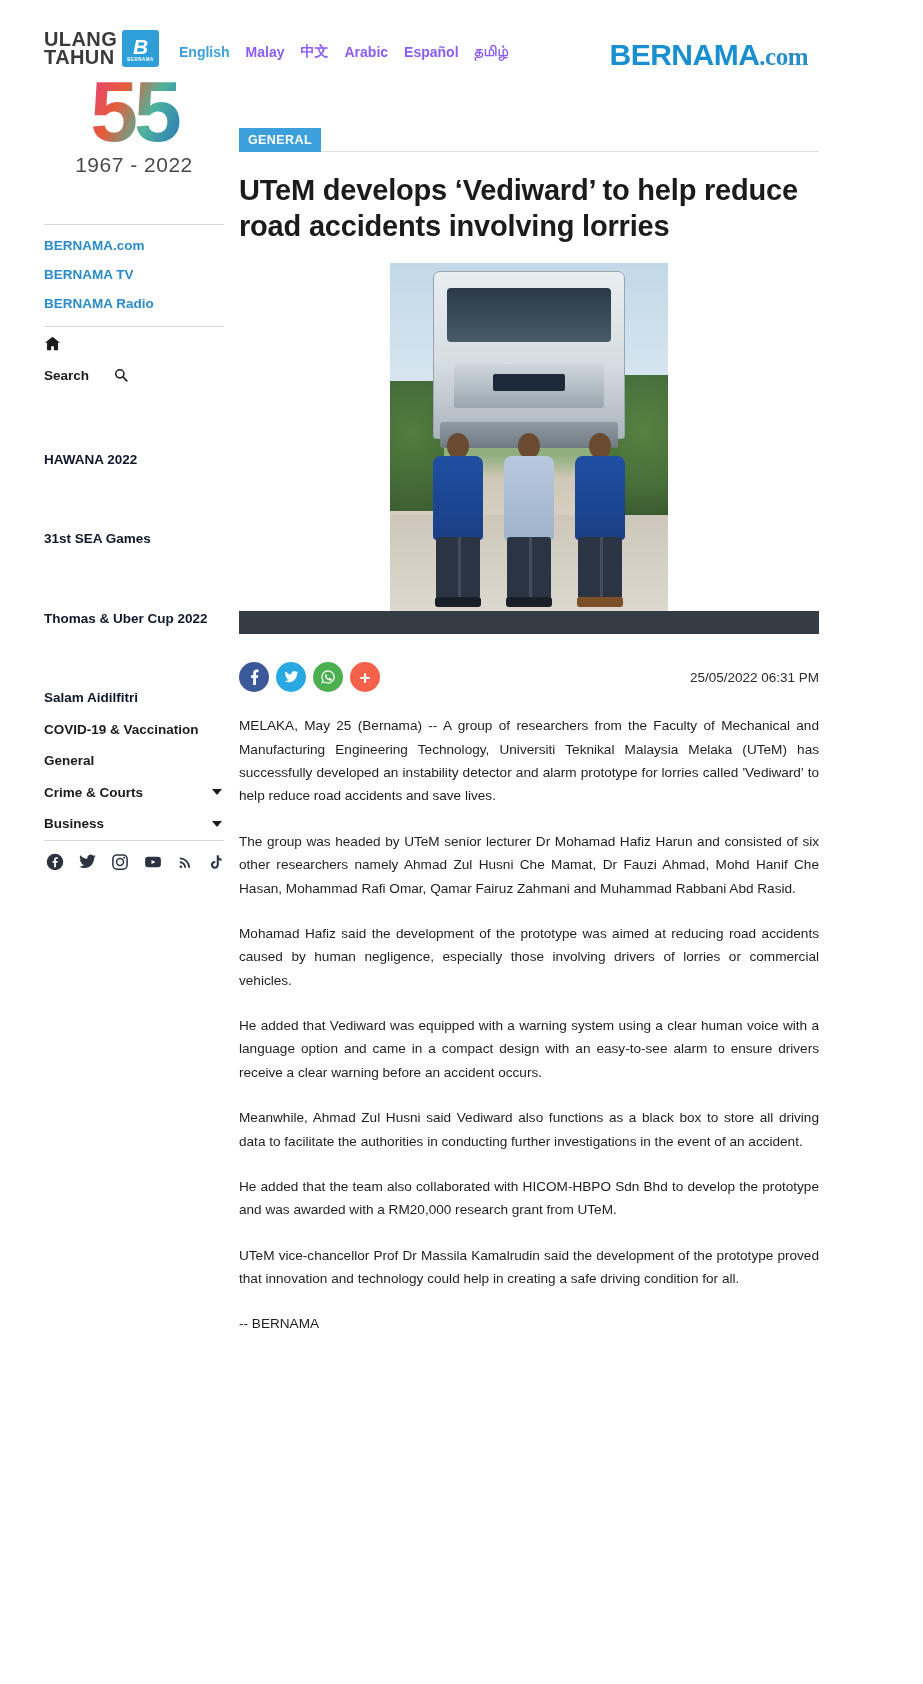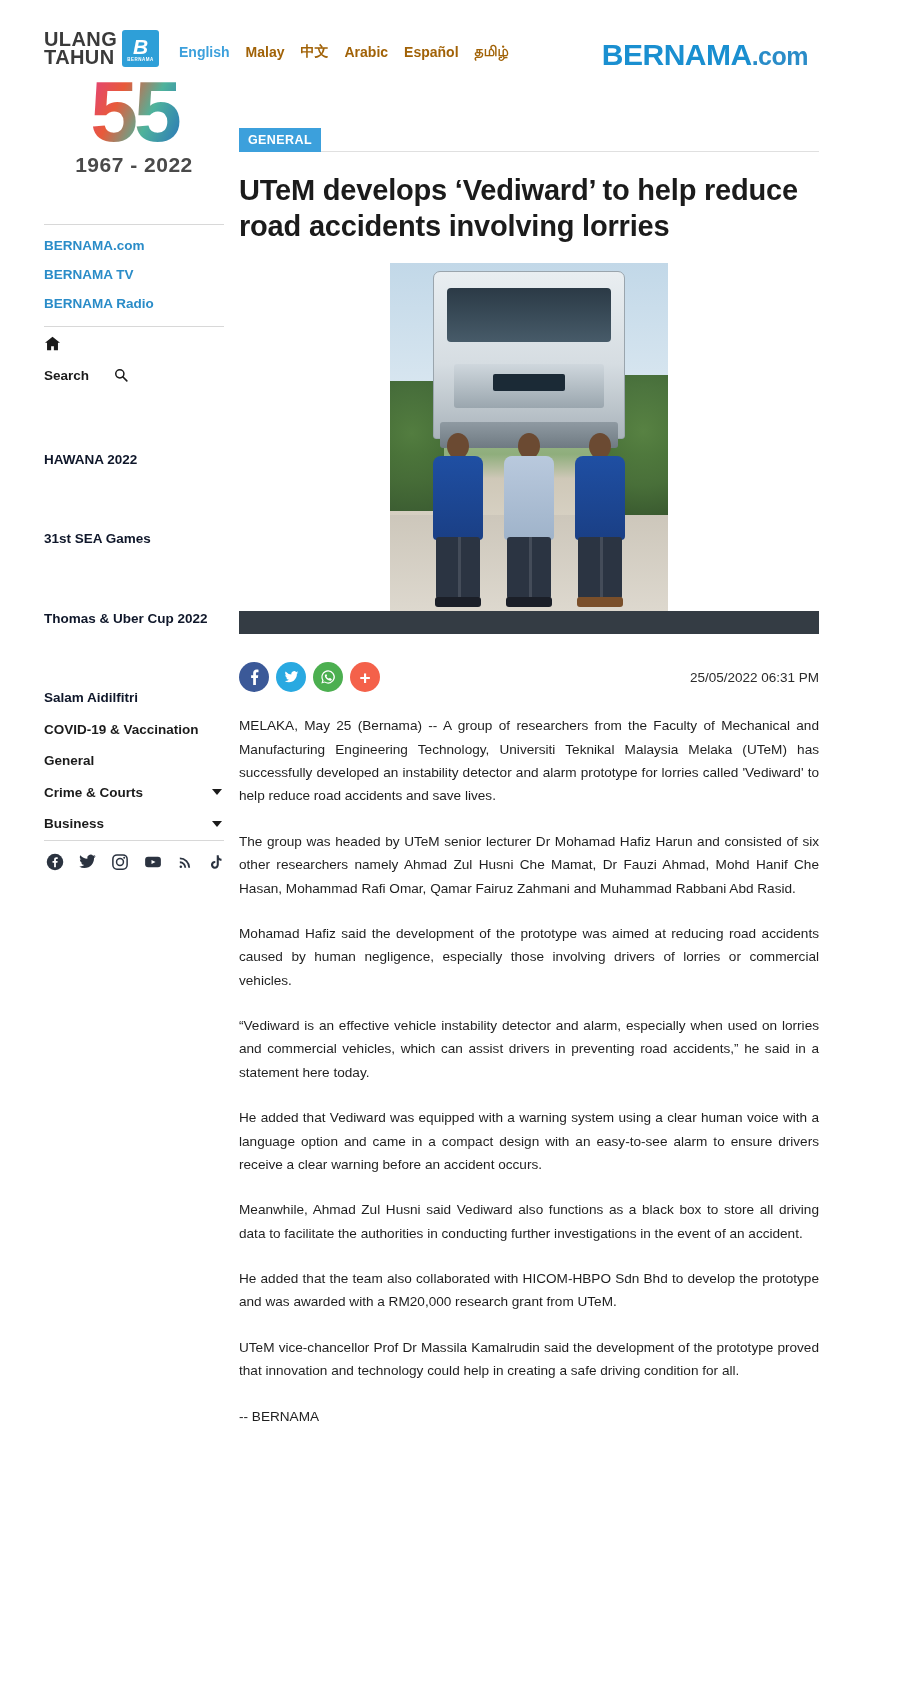--- a/index.html
+++ b/index.html
@@ -15,28 +15,28 @@
   }
   .page { position: relative; width: 923px; height: 1684px; }
 
   
   .topbar { position: absolute; left: 0; top: 0; width: 923px; height: 120px; }
   .lang-nav {
     position: absolute; left: 179px; top: 43px;
     display: flex; align-items: center; gap: 16px;
     font-size: 14px; font-weight: bold;
   }
-  .lang-nav a { color: #a16207; text-decoration: none; white-space: nowrap; }
+  .lang-nav a { color: #8b5cf6; text-decoration: none; white-space: nowrap; }
   .lang-nav a.active { color: #3ca0dc; }
   .brand {
     position: absolute; right: 115px; top: 38px;
     font-size: 30px; font-weight: bold; letter-spacing: -0.5px;
     color: #1a8fd0; white-space: nowrap;
   }
-  .brand .dotcom { color: #2a8cc8; font-size: 25px; }
+  .brand .dotcom { color: #2a8cc8; font-size: 25px; font-family: Liberation Serif, serif; }
 
   
   .anniv { position: absolute; left: 44px; top: 30px; width: 180px; height: 190px; }
   .anniv-top { display: flex; align-items: flex-start; gap: 5px; }
   .anniv-word {
     font-size: 20px; font-weight: bold; line-height: 0.92;
     letter-spacing: 0.4px; color: #3a3a3a;
   }
   .anniv-badge {
     width: 37px; height: 37px; background: #2e9fd8; border-radius: 3px;
@@ -48,21 +48,21 @@
   .anniv-55 {
     margin-top: 8px; text-align: center;
     font-size: 86px; font-weight: bold; line-height: 0.86;
     letter-spacing: -4px;
     background: linear-gradient(115deg,#9b3fa8 0%, #e3417c 22%, #e85a3a 40%, #4fb39b 58%, #2f7fb5 76%, #e3417c 100%);
     -webkit-background-clip: text; background-clip: text;
     color: transparent; -webkit-text-fill-color: transparent;
   }
   .anniv-years {
     text-align: center; margin-top: 4px;
-    font-size: 21px; font-weight: bold; color: #4a4a4a; letter-spacing: 0.5px;
+    font-size: 21px; font-weight: normal; color: #4a4a4a; letter-spacing: 0.5px;
   }
 
   
   .sidebar { position: absolute; left: 44px; top: 224px; width: 180px; }
   .sb-rule { height: 1px; background: #d8d8d8; margin: 0; }
   .sb-net { padding: 7px 0; }
   .sb-net a {
     display: block; color: #2a8cc8; font-size: 13.5px; font-weight: bold;
     text-decoration: none; padding: 7px 0; line-height: 1.1;
   }
@@ -346,21 +346,20 @@
         </div>
         <div class="sbtn sbtn-plus">+</div>
       </div>
       <div class="timestamp">25/05/2022 06:31 PM</div>
     </div>
 
     <div class="body-copy">
         <p>MELAKA, May 25 (Bernama) -- A group of researchers from the Faculty of Mechanical and Manufacturing Engineering Technology, Universiti Teknikal Malaysia Melaka (UTeM) has successfully developed an instability detector and alarm prototype for lorries called 'Vediward' to help reduce road accidents and save lives.</p>
         <p>The group was headed by UTeM senior lecturer Dr Mohamad Hafiz Harun and consisted of six other researchers namely Ahmad Zul Husni Che Mamat, Dr Fauzi Ahmad, Mohd Hanif Che Hasan, Mohammad Rafi Omar, Qamar Fairuz Zahmani and Muhammad Rabbani Abd Rasid.</p>
         <p>Mohamad Hafiz said the development of the prototype was aimed at reducing road accidents caused by human negligence, especially those involving drivers of lorries or commercial vehicles.</p>
-        <p>“Vediward is an effective vehicle instability detector and alarm, especially when used on lorries and commercial vehicles, which can assist drivers in preventing road accidents,” he said in a statement here today.</p>
         <p>He added that Vediward was equipped with a warning system using a clear human voice with a language option and came in a compact design with an easy-to-see alarm to ensure drivers receive a clear warning before an accident occurs.</p>
         <p>Meanwhile, Ahmad Zul Husni said Vediward also functions as a black box to store all driving data to facilitate the authorities in conducting further investigations in the event of an accident.</p>
         <p>He added that the team also collaborated with HICOM-HBPO Sdn Bhd to develop the prototype and was awarded with a RM20,000 research grant from UTeM.</p>
         <p>UTeM vice-chancellor Prof Dr Massila Kamalrudin said the development of the prototype proved that innovation and technology could help in creating a safe driving condition for all.</p>
         <p class="last">-- BERNAMA</p>
       </div>
   </div>
 
 </div>
 

